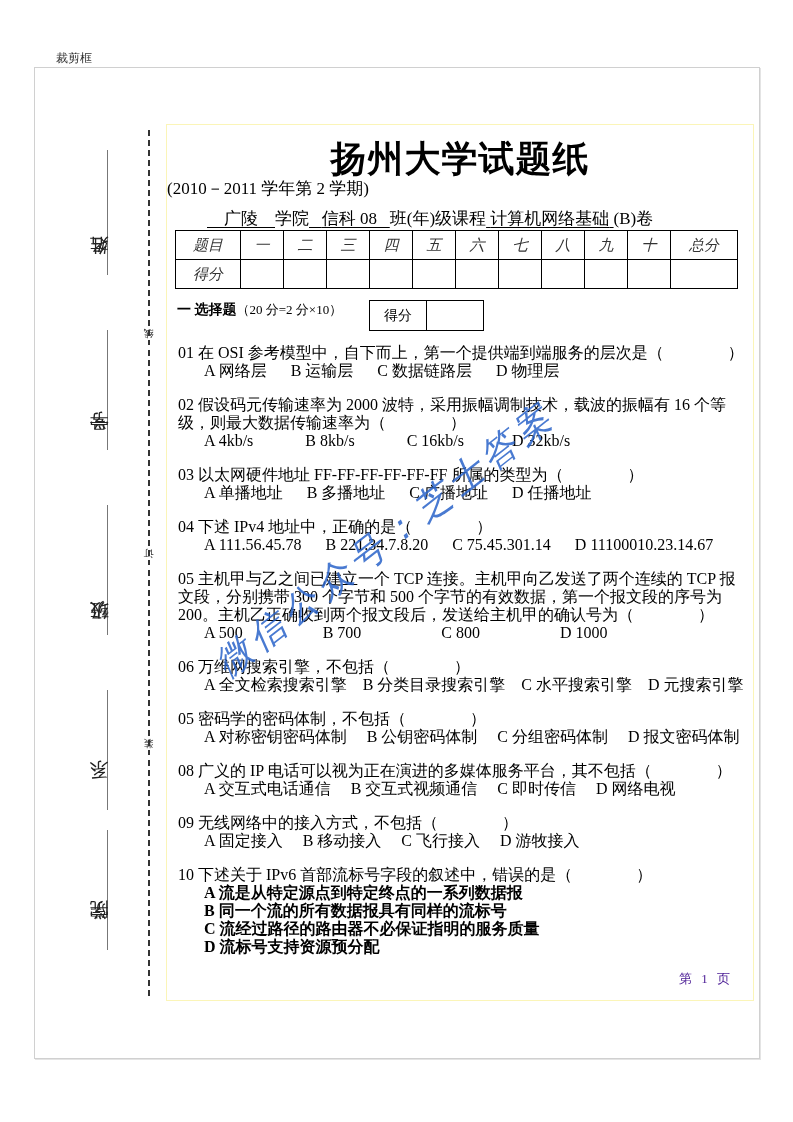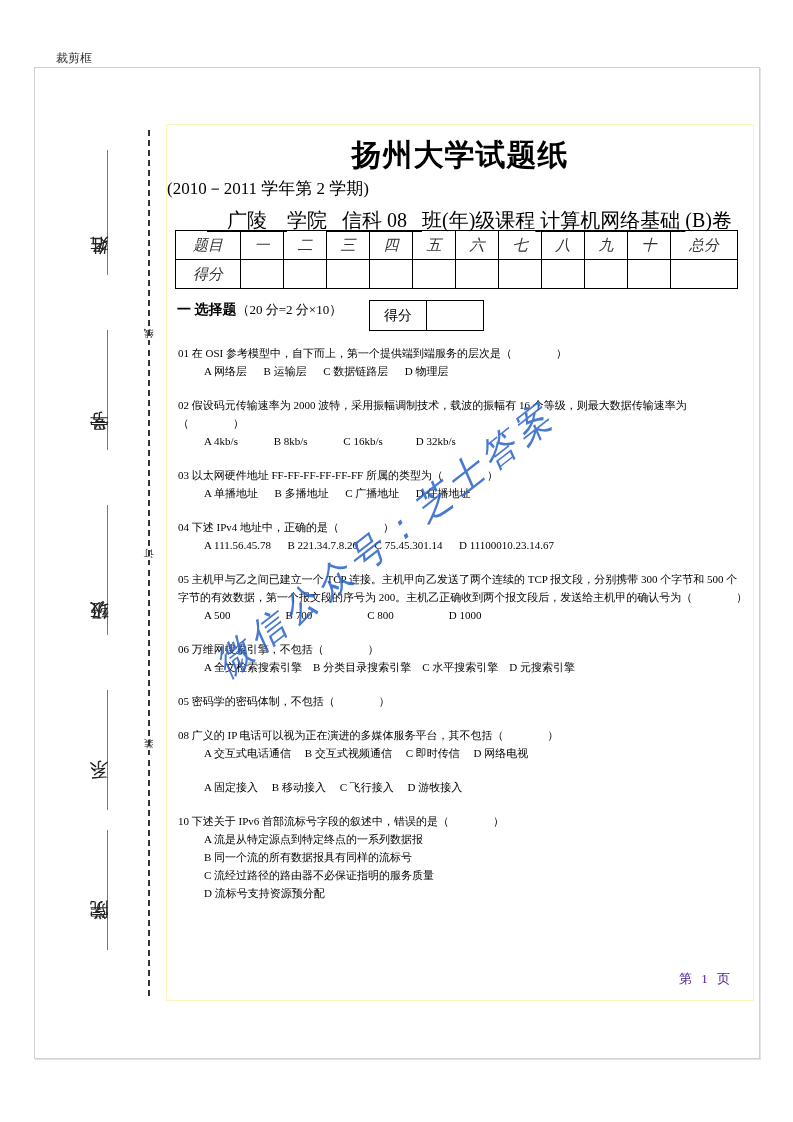--- a/index.html
+++ b/index.html
@@ -12,34 +12,34 @@
   .vfield { position:absolute; width:22px; font-size:19px; writing-mode:vertical-rl;
             transform:rotate(180deg); left:86px; color:#222; }
   .vline { position:absolute; left:107px; width:1px; background:#777; }
   .dash-line { position:absolute; left:148px; top:130px; height:866px; width:0;
                border-left:2px dashed #333; }
   .dash-label { position:absolute; left:142px; font-size:10px; background:#fff; color:#333;
                 writing-mode:vertical-rl; transform:rotate(180deg); padding:2px 0; }
   .page { position:absolute; left:166px; top:124px; width:586px; height:875px;
           border:1px solid #fbf5b8; }
   .title { position:absolute; top:10px; left:0; width:100%; text-align:center;
-           font-family:"DejaVu Sans","Liberation Sans",sans-serif; font-weight:bold; font-size:30px; letter-spacing:1px; }
+           font-family:"DejaVu Sans","Liberation Sans",sans-serif; font-weight:bold; font-size:36px; letter-spacing:1px; }
   .subtitle { position:absolute; top:52px; width:100%; font-size:17px; }
-  .course-line { position:absolute; top:82px; left:40px; font-size:20px; white-space:nowrap; }
+  .course-line { position:absolute; top:82px; left:40px; font-size:17px; white-space:nowrap; }
   .u { text-decoration:underline; text-underline-offset:3px; }
   .score-table { position:absolute; top:105px; left:8px; border-collapse:collapse;font-style:italic; }
   .score-table td { border:1.5px solid #000; height:28px; text-align:center; font-size:15px; color:#333; padding:0; }
   .sec-head { position:absolute; top:176px; left:10px; font-size:13px; white-space:nowrap; }
   .sec-head b { font-size:14px; }
   .sec-score { position:absolute; top:175px; left:202px; border-collapse:collapse; }
   .sec-score td { border:1px solid #000; height:27px; font-size:14px; text-align:center; }
-  .questions { position:absolute; top:219px; left:11px; width:570px; font-size:11px; line-height:18px; }
+  .questions { position:absolute; top:219px; left:11px; width:570px; font-size:16px; line-height:18px; }
   .q { margin-bottom:16px; }
   .opts { padding-left:26px; white-space:pre; }
-  .opt-line { padding-left:26px; }
+  .opt-line { padding-left:26px;font-weight:bold; }
   .page-num { position:absolute; right:20px; bottom:12px; font-size:13px; color:#4c1d95; letter-spacing:3px; }
   .watermark { position:absolute; left:200px; top:470px; font-size:36px; color:#2a63c9;
                font-family:"DejaVu Sans",sans-serif; transform:rotate(-38deg); transform-origin:left top;
                opacity:0.85; letter-spacing:6px; white-space:nowrap; font-style:italic; }
 </style>
 </head>
 <body>
 
 <div class="crop-label">裁剪框</div>
 <div class="outer-frame"></div>
@@ -134,26 +134,28 @@
     <div class="q">
       <div>05 主机甲与乙之间已建立一个 TCP 连接。主机甲向乙发送了两个连续的 TCP 报文段，分别携带 300 个字节和 500 个字节的有效数据，第一个报文段的序号为 200。主机乙正确收到两个报文段后，发送给主机甲的确认号为（　　　　）</div>
       <div class="opts">A 500                    B 700                    C 800                    D 1000</div>
     </div>
     <div class="q">
       <div>06 万维网搜索引擎，不包括（　　　　）</div>
       <div class="opts">A 全文检索搜索引擎    B 分类目录搜索引擎    C 水平搜索引擎    D 元搜索引擎</div>
     </div>
     <div class="q">
       <div>05 密码学的密码体制，不包括（　　　　）</div>
+      <div class="opts">A 对称密钥密码体制     B 公钥密码体制     C 分组密码体制     D 报文密码体制</div>
     </div>
     <div class="q">
       <div>08 广义的 IP 电话可以视为正在演进的多媒体服务平台，其不包括（　　　　）</div>
       <div class="opts">A 交互式电话通信     B 交互式视频通信     C 即时传信     D 网络电视</div>
     </div>
     <div class="q">
+      <div>09 无线网络中的接入方式，不包括（　　　　）</div>
       <div class="opts">A 固定接入     B 移动接入     C 飞行接入     D 游牧接入</div>
     </div>
     <div class="q">
       <div>10 下述关于 IPv6 首部流标号字段的叙述中，错误的是（　　　　）</div>
       <div class="opt-line">A 流是从特定源点到特定终点的一系列数据报</div>
       <div class="opt-line">B 同一个流的所有数据报具有同样的流标号</div>
       <div class="opt-line">C 流经过路径的路由器不必保证指明的服务质量</div>
       <div class="opt-line">D 流标号支持资源预分配</div>
     </div>
   </div>

